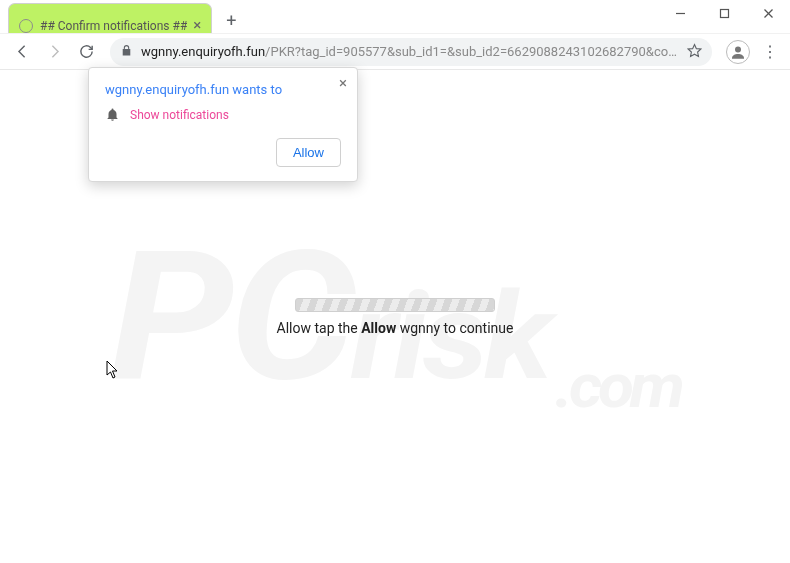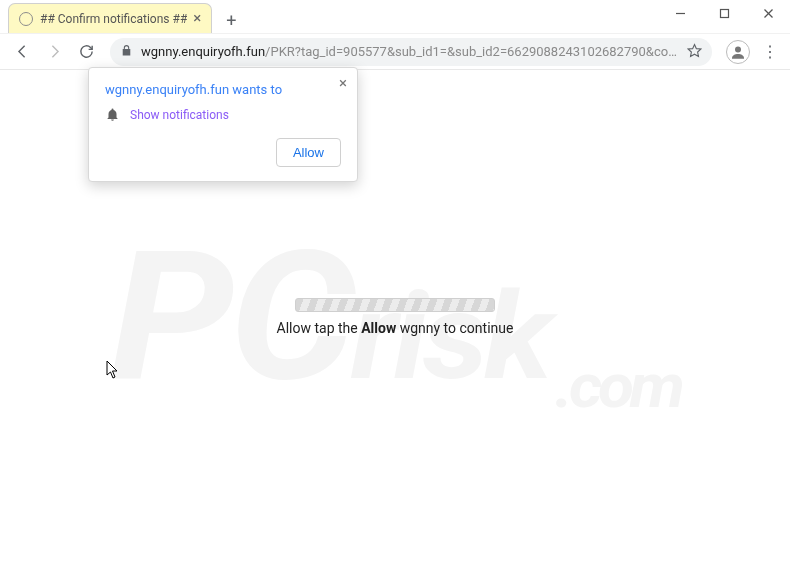--- a/index.html
+++ b/index.html
@@ -1,20 +1,20 @@
 <!DOCTYPE html>
 <html><head>
 <meta charset="utf-8">
 <style>
   * { margin: 0; padding: 0; box-sizing: border-box; }
   body { font-family: "Segoe UI", Roboto, Arial, sans-serif; font-size: 13px; color: #333; background: #fff; width: 790px; height: 563px; overflow: hidden; position: relative; }
 
   
   .window-bar { height: 34px; background: #fff; border-bottom: 1px solid #f1f1f1; display: flex; align-items: flex-end; padding-left: 8px; }
-  .tab { height: 30px; background: #fef9c3; border: 1px solid #d0d0d0; border-bottom: none; border-top-left-radius: 7px; border-top-right-radius: 7px; display: flex; align-items: center; padding: 0 10px; min-width: 190px; max-width: 210px; }
+  .tab { height: 30px; background: #bef264; border: 1px solid #d0d0d0; border-bottom: none; border-top-left-radius: 7px; border-top-right-radius: 7px; display: flex; align-items: flex-end; padding: 0 10px; min-width: 190px; max-width: 210px; }
   .tab-favicon { width: 14px; height: 14px; border: 1px solid #8c8c8c; border-radius: 50%; margin-right: 7px; flex-shrink: 0; }
   .tab-title { font-size: 12px; color: #555; flex: 1; white-space: nowrap; overflow: hidden; text-overflow: ellipsis; }
   .tab-close { font-size: 15px; color: #666; margin-left: 6px; cursor: pointer; line-height: 1; }
   .newtab { width: 26px; height: 26px; display: flex; align-items: center; justify-content: center; color: #5f6368; font-size: 18px; margin-left: 6px; cursor: pointer; }
   .window-ctrls { margin-left: auto; display: flex; height: 34px; align-items: flex-start; }
   .wc { width: 44px; height: 28px; display: flex; align-items: center; justify-content: center; color: #555; font-size: 13px; cursor: pointer; }
   .wc svg { stroke: #555; }
 
   
   .toolbar { height: 36px; background: #fff; border-bottom: 1px solid #e8e8e8; display: flex; align-items: center; padding: 0 8px; gap: 4px; }
@@ -40,21 +40,21 @@
   .progress { width: 200px; height: 14px; border: 1px solid #cfcfcf; border-radius: 3px;
     background: repeating-linear-gradient(110deg, #d7d7d7 0 7px, #ececec 7px 14px);
     margin: 0 auto 8px; }
   .inst { font-size: 14px; color: #222; }
   .inst .bold { font-weight: 700; }
 
   
   .prompt { position: absolute; top: 67px; left: 88px; width: 270px; background: #fff; border: 1px solid #d8d8d8; border-radius: 4px; box-shadow: 0 4px 14px rgba(0,0,0,.18); padding: 14px 16px 14px; z-index: 10; }
   .prompt-title { font-size: 13px; color: #3b82f6; margin-bottom: 10px; padding-right: 16px; }
   .prompt-close { position: absolute; top: 8px; right: 10px; color: #777; font-size: 15px; cursor: pointer; line-height: 1; }
-  .prompt-row { display: flex; align-items: center; font-size: 12px; color: #8b5cf6; margin-bottom: 16px; }
+  .prompt-row { display: flex; align-items: center; font-size: 12px; color: #ec4899; margin-bottom: 16px; }
   .prompt-row svg { width: 15px; height: 15px; margin-right: 10px; fill: #616161; }
   .prompt-actions { display: flex; justify-content: flex-end; gap: 10px; }
   .pbtn { border: 1px solid #d0d0d0; background: #fff; color: #1a73e8; padding: 6px 16px; border-radius: 4px; font-size: 13px; cursor: pointer; }
 
   
   .cursor-arrow { position: absolute; top: 360px; left: 106px; z-index: 20; pointer-events: none; }
 </style>
 </head>
 <body>
 

